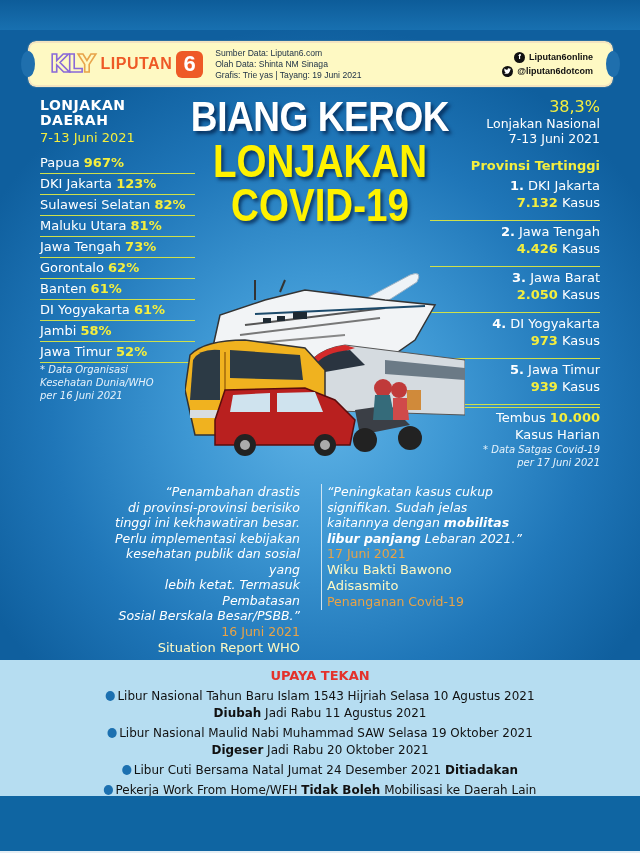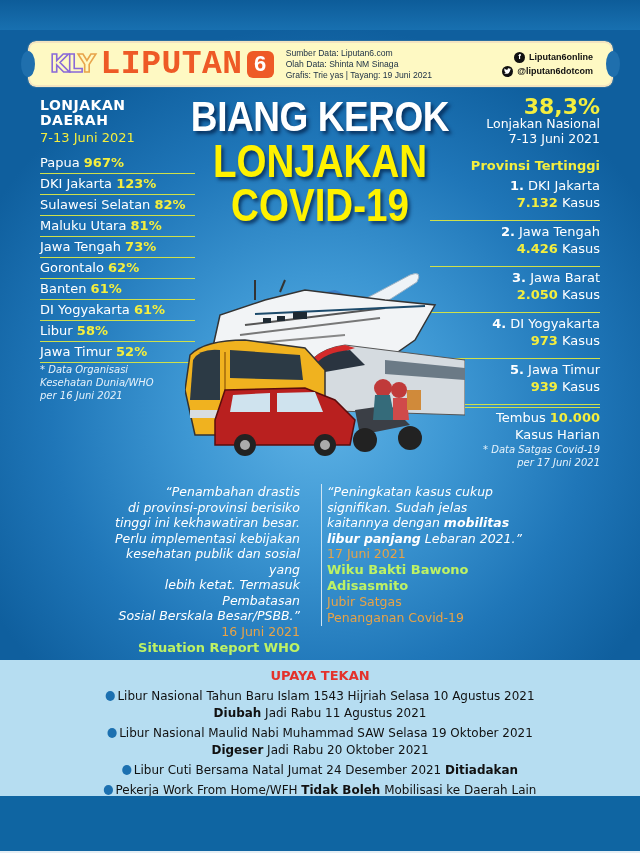--- a/index.html
+++ b/index.html
@@ -32,22 +32,22 @@
     }
     .banner::before { left: -9px; }
     .banner::after { right: -9px; }
     .logo-kly {
       margin-left: 20px; font-family: "DejaVu Sans", sans-serif; font-weight: bold;
       font-size: 24px; letter-spacing: -1px;
       color: transparent; -webkit-text-stroke: 1.6px #8a6ad8;
     }
     .logo-kly .kly-y { -webkit-text-stroke-color: #e8a54c; }
     .logo-liputan {
-      margin-left: 6px; font-family: Liberation Mono, monospace; font-weight: bold;
-      font-size: 33px; color: #ee5a26; letter-spacing: 0.5px;
+      margin-left: 6px; font-family: Liberation Sans, sans-serif; font-weight: bold;
+      font-size: 16px; color: #ee5a26; letter-spacing: 0.5px;
     }
     .logo-six {
       margin-left: 4px; width: 27px; height: 27px; background: #ee5a26; color: #fff;
       border-radius: 6px; font-family: "Liberation Sans", sans-serif; font-weight: bold;
       font-size: 22px; display: flex; align-items: center; justify-content: center;
     }
     .credits {
       margin-left: 12px; font-family: "Liberation Sans", sans-serif; font-size: 8.6px;
       line-height: 11px; color: #1a2e44;
     }
@@ -88,21 +88,21 @@
     }
     .title-2, .title-3 {
       font-size: 47px; color: #fff200; line-height: 44px;
       transform: scaleX(0.82); text-shadow: 3px 3px 4px rgba(0,30,70,0.7);
     }
 
     
     .right-col {
       position: absolute; right: 40px; top: 98px; width: 170px; text-align: right; color: #fff;
     }
-    .nat-pct { font-weight: bold; font-size: 22px; color: #f4ee3e; line-height: 18px; }
+    .nat-pct { font-weight: normal; font-size: 16px; color: #f4ee3e; line-height: 18px; }
     .nat-line { font-size: 12.5px; line-height: 15px; }
     .prov-title { font-weight: bold; font-size: 13px; color: #f4ee3e; margin-top: 12px; margin-bottom: 4px; }
     .prov-item { border-bottom: 1.5px solid #cfe04a; padding-bottom: 9px; margin-bottom: 2px; }
     .prov-item:last-of-type { border-bottom: none; }
     .prov-line { font-size: 13px; line-height: 17px; }
     .prov-line b { font-weight: bold; }
     .prov-line .yl { color: #f4ee3e; font-weight: bold; }
     .daily { border-top: 1.5px solid #cfe04a; padding-top: 1px; }
     .right-note { font-style: italic; font-size: 10px; line-height: 13px; color: #e6f2fb; }
 
@@ -113,21 +113,21 @@
     .quote-left {
       position: absolute; left: 100px; top: 484px; width: 200px; text-align: right; color: #fff;
     }
     .quote-right {
       position: absolute; left: 321px; top: 484px; width: 230px; text-align: left; color: #fff;
       border-left: 1px solid #cfe4f3; padding-left: 5px;
     }
     .q-text { font-style: italic; font-size: 12.5px; line-height: 15.5px; }
     .q-text b { font-weight: bold; }
     .q-date { font-size: 12.5px; color: #e8a347; line-height: 16px; }
-    .q-name { font-weight: bold; font-size: 13px; color: #bef264; line-height: 16px; }
+    .q-name { font-weight: normal; font-size: 13px; color: #fef9c3; line-height: 16px; }
     .q-role { font-size: 12.5px; color: #e8a347; line-height: 16px; }
 
     
     .bottom-panel {
       position: absolute; left: 0; top: 660px; width: 640px; height: 136px;
       background: #b6ddf1; text-align: center; color: #111;
       font-family: "DejaVu Sans", sans-serif;
     }
     .upaya-title { font-weight: bold; font-size: 13px; color: #e4312b; margin-top: 8px; line-height: 16px; }
     .measure { font-size: 13px; line-height: 17px; margin-top: 3px; transform: scaleX(0.92); }
@@ -173,21 +173,21 @@
   <div class="left-date">7-13 Juni 2021</div>
   <div class="region-list">
     <div class="region-row"><span>Papua</span> <b>967%</b></div>
     <div class="region-row"><span>DKI Jakarta</span> <b>123%</b></div>
     <div class="region-row"><span>Sulawesi Selatan</span> <b>82%</b></div>
     <div class="region-row"><span>Maluku Utara</span> <b>81%</b></div>
     <div class="region-row"><span>Jawa Tengah</span> <b>73%</b></div>
     <div class="region-row"><span>Gorontalo</span> <b>62%</b></div>
     <div class="region-row"><span>Banten</span> <b>61%</b></div>
     <div class="region-row"><span>DI Yogyakarta</span> <b>61%</b></div>
-    <div class="region-row"><span>Libur</span> <b>58%</b></div>
+    <div class="region-row"><span>Jambi</span> <b>58%</b></div>
     <div class="region-row"><span>Jawa Timur</span> <b>52%</b></div>
   </div>
   <div class="left-note">
     <div>* Data Organisasi</div>
     <div>Kesehatan Dunia/WHO</div>
     <div>per 16 Juni 2021</div>
   </div>
 </div>
 
 <div class="title">
@@ -309,21 +309,20 @@
 <div class="quote-right">
   <div class="q-text">
     <div>“Peningkatan kasus cukup</div>
     <div>signifikan. Sudah jelas</div>
     <div><span>kaitannya dengan </span><b>mobilitas</b></div>
     <div><b>libur panjang</b><span> Lebaran 2021.”</span></div>
   </div>
   <div class="q-date">17 Juni 2021</div>
   <div class="q-name">Wiku Bakti Bawono</div>
   <div class="q-name">Adisasmito</div>
-  <div class="q-role">Jubir Satgas</div>
   <div class="q-role">Penanganan Covid-19</div>
 </div>
 
 <div class="bottom-panel">
   <div class="upaya-title">UPAYA TEKAN</div>
   <div class="measure">
     <div><span class="bullet"></span><span>Libur Nasional Tahun Baru Islam 1543 Hijriah Selasa 10 Agustus 2021</span></div>
     <div><b>Diubah</b><span> Jadi Rabu 11 Agustus 2021</span></div>
   </div>
   <div class="measure">

